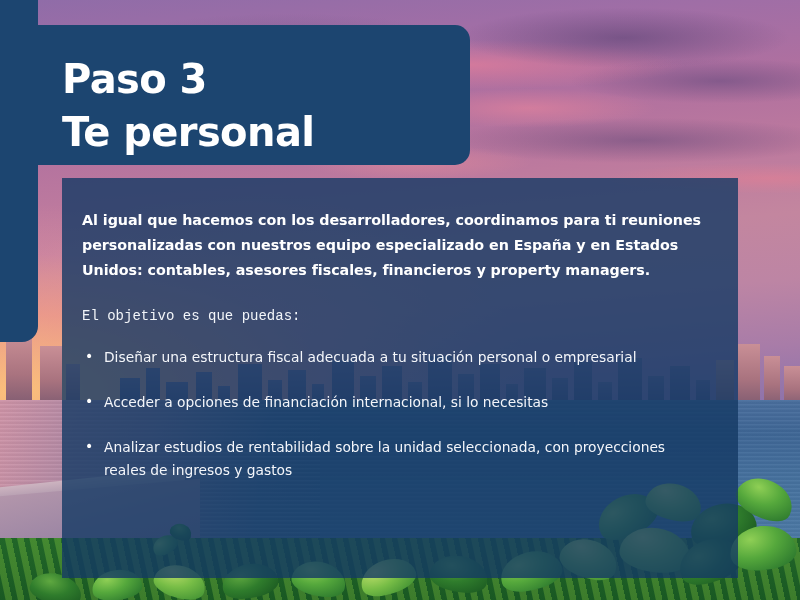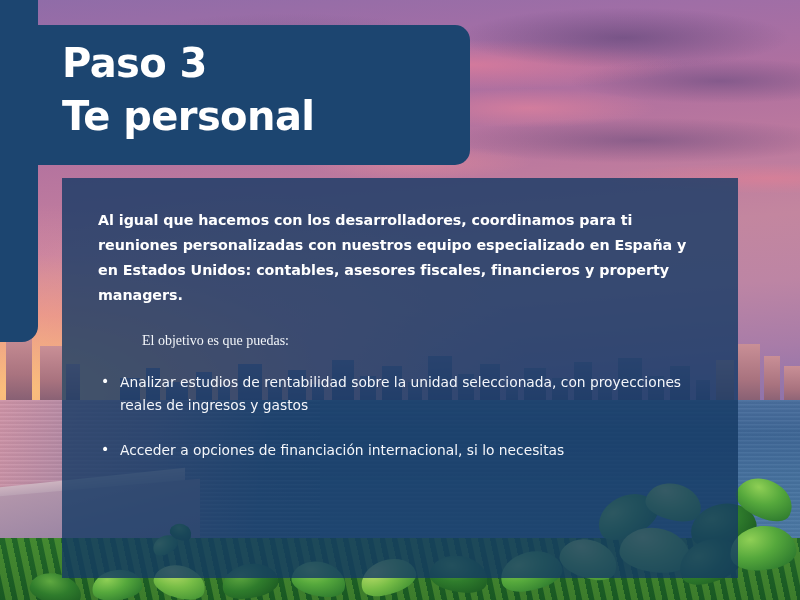--- a/index.html
+++ b/index.html
@@ -114,55 +114,54 @@
     z-index:3;
   }
 
   
   .title-card {
     position:absolute; left:0; top:25px; width:470px; height:140px;
     background:#1c4570;
     border-top-right-radius:15px;
     border-bottom-right-radius:15px;
     z-index:4;
-    padding:12px 0 0 62px;
+    padding:28px 0 0 62px;
   }
   .title-line {
     color:#ffffff;
     font-family:"DejaVu Sans", sans-serif;
     font-weight:bold;
     font-size:40px;
     line-height:53px;
     letter-spacing:-0.6px;
     white-space:nowrap;
   }
 
   
   .content-card {
     position:absolute; left:62px; top:178px; width:676px; height:400px;
     background:rgba(20,58,100,0.80);
     z-index:3;
-    padding:30px 36px 0 36px;
+    padding:30px 36px 0 20px;
     color:#ffffff;
   }
 
   .para-bold {
     font-family:"DejaVu Sans", sans-serif;
     font-weight:bold;
     font-size:14.3px;
     line-height:25px;
     letter-spacing:-0.05px;
   }
   .para {
-    font-family:Liberation Serif, serif;
+    font-family:Liberation Mono, monospace;
     font-weight:normal;
     font-size:14px;
     line-height:24px;
     color:#f2f5f9;
-    margin-left:44px;
   }
   .lead-gap  { margin-top:21px; }
   .list      { margin-top:18px; list-style:none; }
   .list li {
     position:relative;
     padding-left:22px;
     margin-bottom:22px;
     font-family:"DejaVu Sans", sans-serif;
     font-weight:normal;
     font-size:13.8px;
@@ -259,19 +258,20 @@
     <div class="title-line">Te personal</div>
   </div>
 
   <div class="content-card">
 
     <p class="para-bold">Al igual que hacemos con los desarrolladores, coordinamos para ti reuniones personalizadas con nuestros equipo especializado en España y en Estados Unidos: contables, asesores fiscales, financieros y property managers.</p>
 
     <p class="para lead-gap">El objetivo es que puedas:</p>
 
     <ul class="list">
+      <li>Diseñar una estructura fiscal adecuada a tu situación personal o empresarial</li>
+      <li>Acceder a opciones de financiación internacional, si lo necesitas</li>
       <li>Analizar estudios de rentabilidad sobre la unidad seleccionada, con proyecciones reales de ingresos y gastos</li>
-      <li>Acceder a opciones de financiación internacional, si lo necesitas</li>
     </ul>
 
   </div>
 
 </div>
 
 </body></html>

